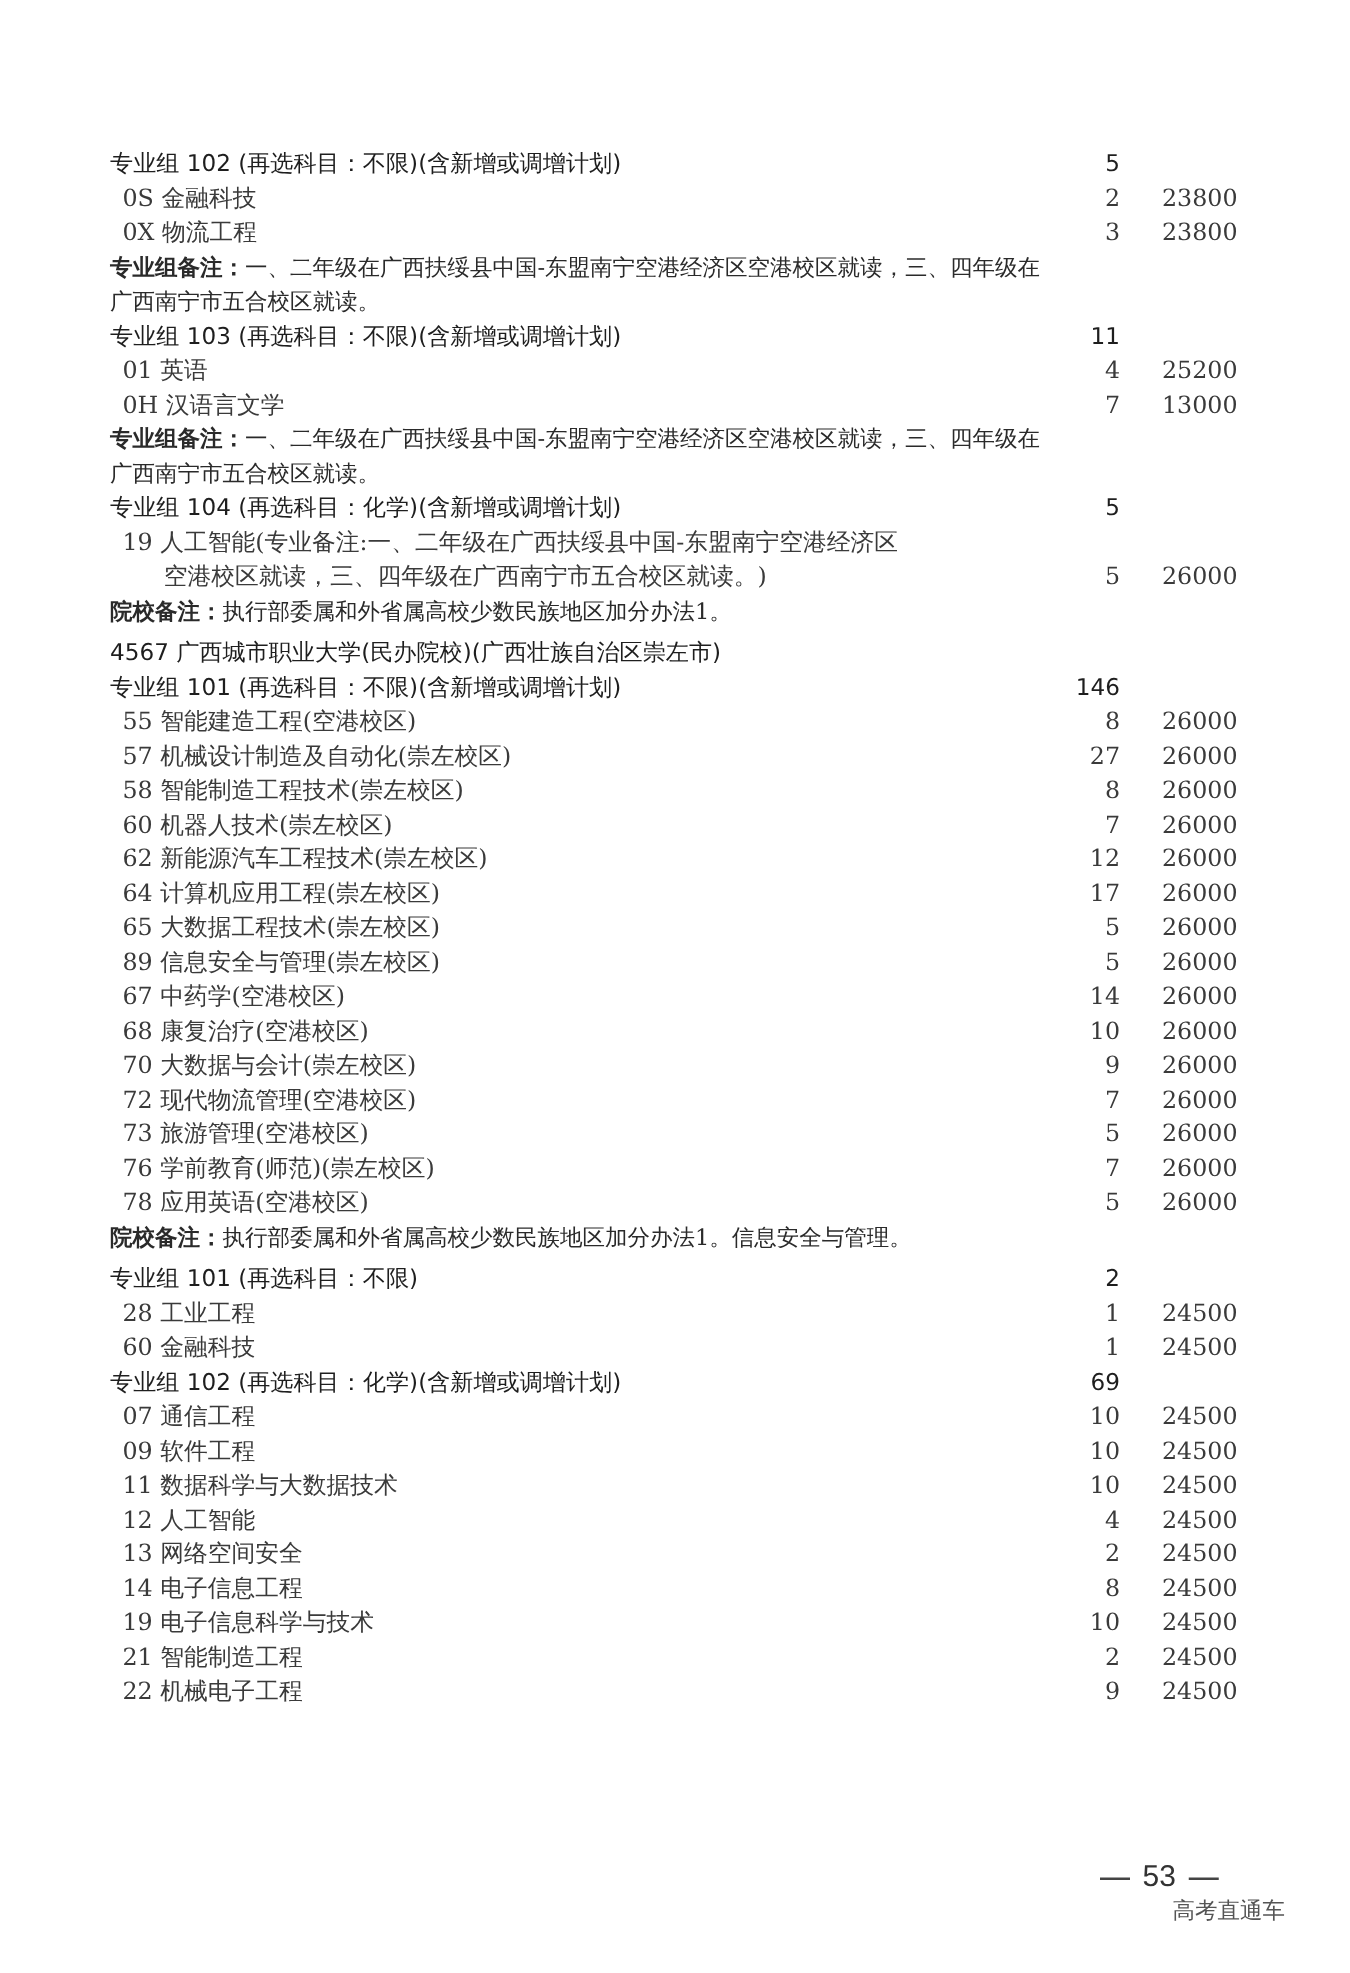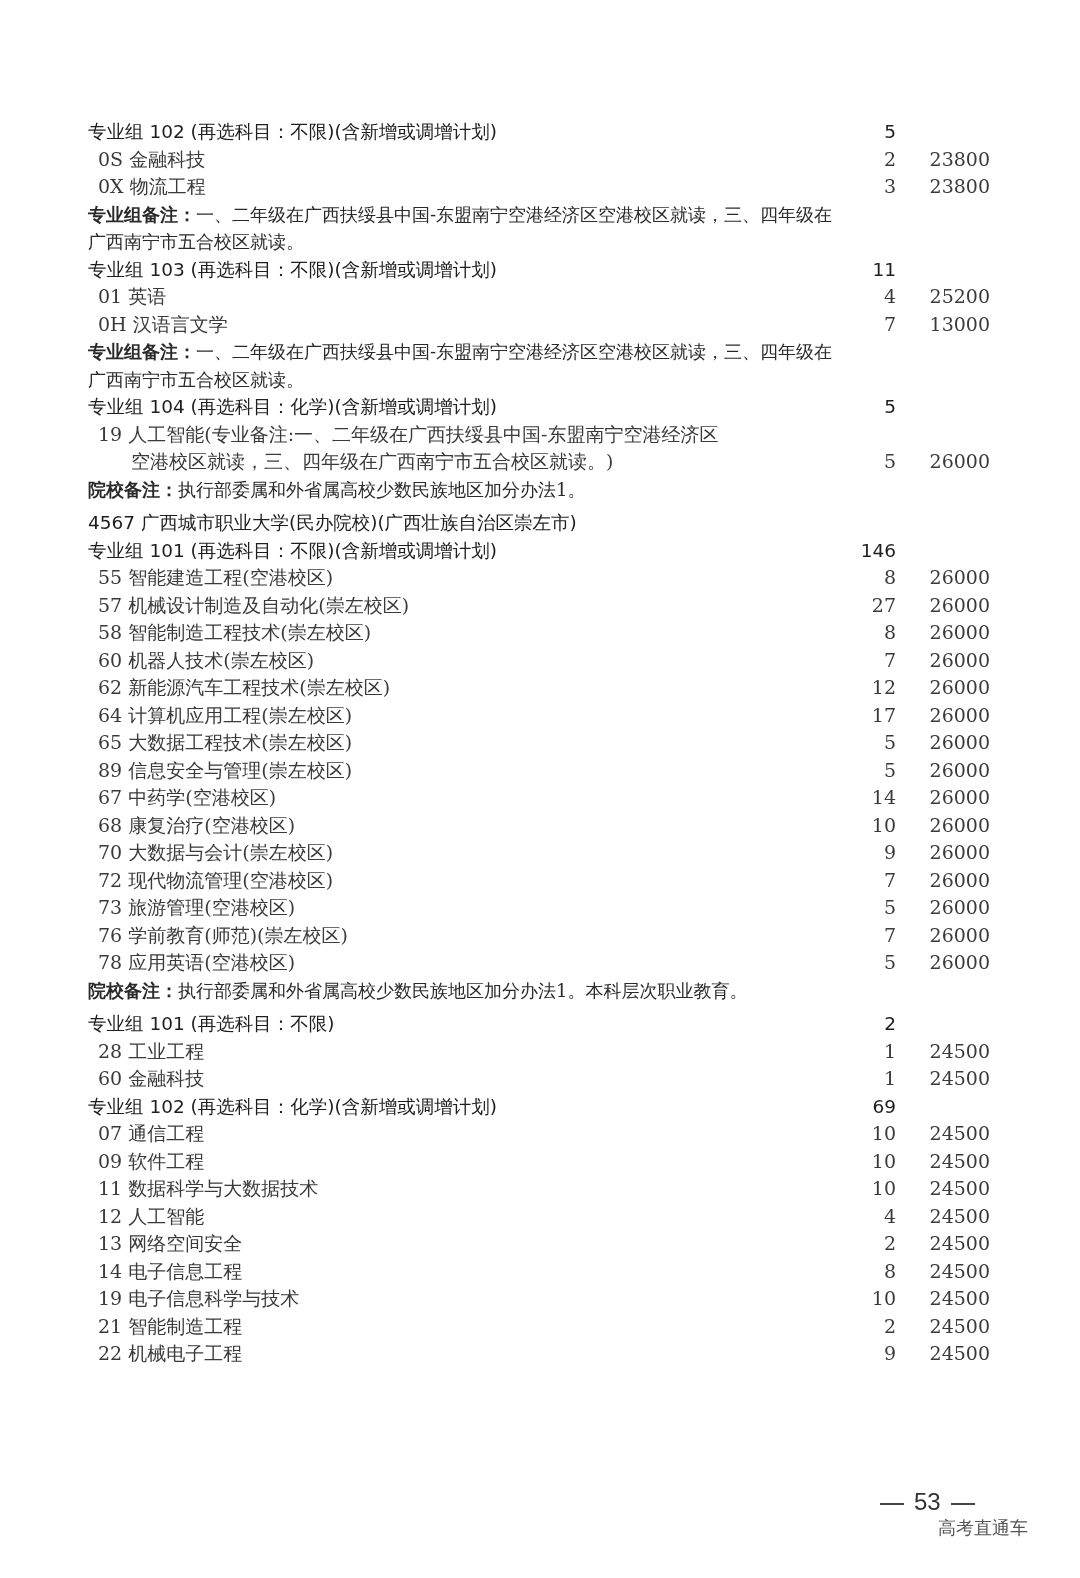--- a/index.html
+++ b/index.html
@@ -178,21 +178,21 @@
       <span class="txt"><span>76 学前教育(师范)(崇左校区)</span></span>
       <span class="cnt">7</span>
       <span class="fee">26000</span>
     </div>
     <div class="row major">
       <span class="txt"><span>78 应用英语(空港校区)</span></span>
       <span class="cnt">5</span>
       <span class="fee">26000</span>
     </div>
     <div class="row note">
-      <span class="txt"><span class="lbl">院校备注：</span><span>执行部委属和外省属高校少数民族地区加分办法1。本科层次职业教育。</span></span>
+      <span class="txt"><span class="lbl">院校备注：</span><span>执行部委属和外省属高校少数民族地区加分办法1。信息安全与管理。</span></span>
       <span class="cnt"></span>
       <span class="fee"></span>
     </div>
     <div class="gap"></div>
     <div class="row grp">
       <span class="txt"><span>专业组 101 (再选科目：不限)</span></span>
       <span class="cnt">2</span>
       <span class="fee"></span>
     </div>
     <div class="row major">

